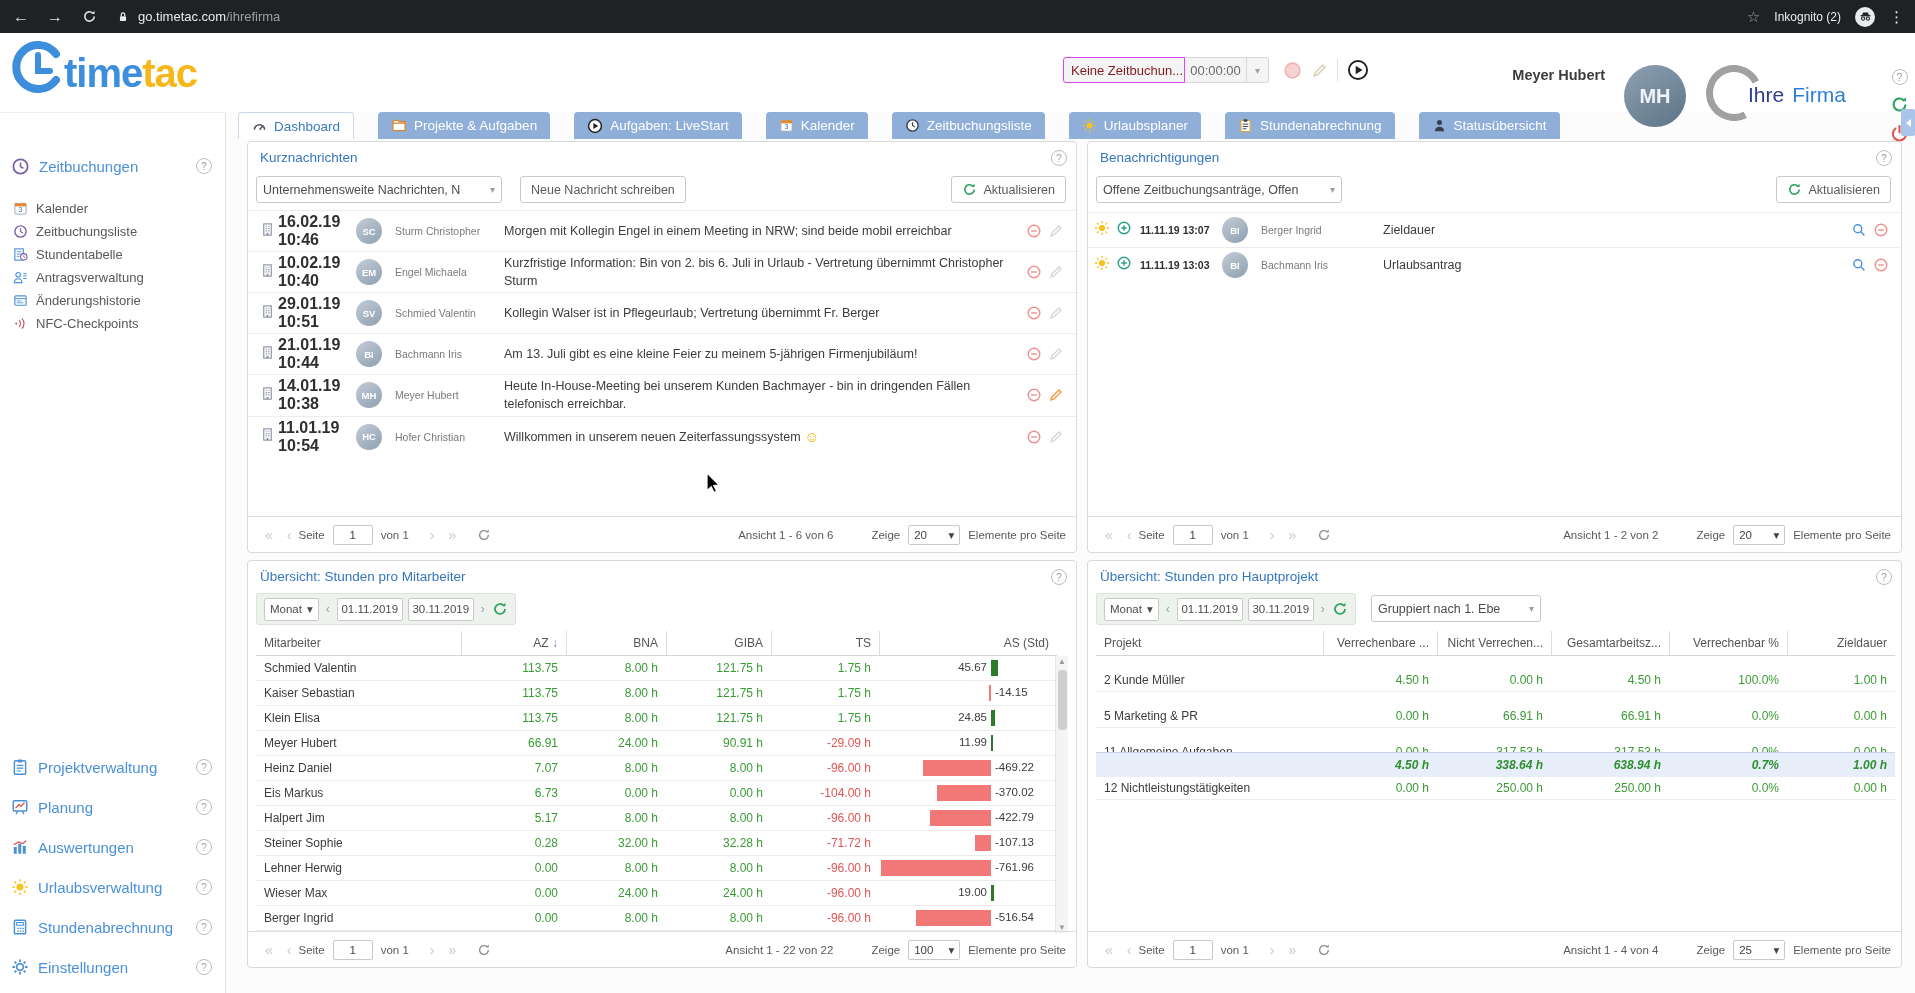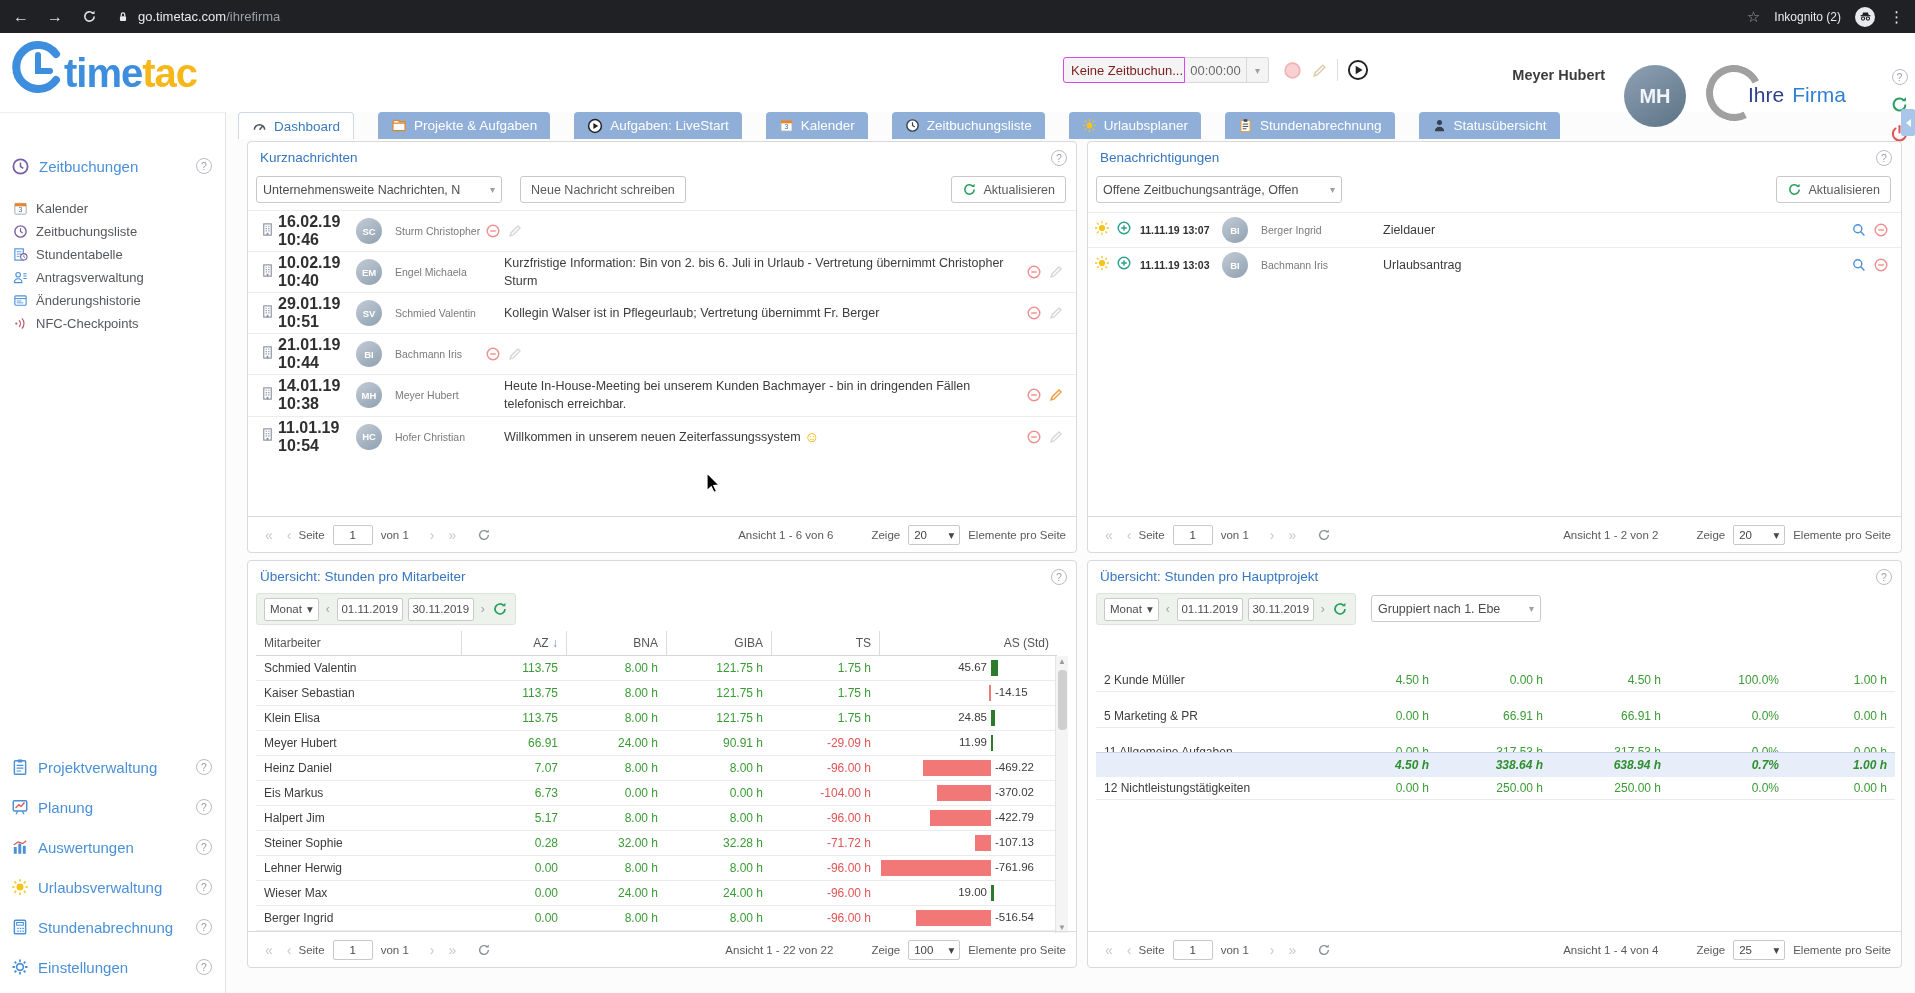--- a/index.html
+++ b/index.html
@@ -408,20 +408,21 @@
           <div style="width:18px;margin-left:12px;flex:0 0 auto;">
             <svg width="15" height="15" viewBox="0 0 16 16">
               <rect x="4" y="2" width="8" height="12" fill="#fff" stroke="#8a90a0" stroke-width="1.2"></rect>
               <path d="M6 4.5h1.3M8.8 4.5h1.3M6 7h1.3M8.8 7h1.3M6 9.5h1.3M8.8 9.5h1.3" stroke="#8a90a0" stroke-width="1.2"></path>
               <rect x="7" y="11.5" width="2" height="2.5" fill="#8a90a0"></rect>
             </svg>
           </div>
           <div class="msg-date">16.02.19 10:46</div>
           <div class="avatar-sm">SC</div>
           <div class="msg-name">Sturm Christopher</div>
+          <div class="msg-text"><span>Morgen mit Kollegin Engel in einem Meeting in NRW; sind beide mobil erreichbar</span> </div>
           <div class="row-icons">
             <svg width="16" height="16" viewBox="0 0 16 16">
               <circle cx="8" cy="8" r="5.8" fill="none" stroke="#ef8f8f" stroke-width="1.4"></circle>
               <path d="M5.2 8h5.6" stroke="#ef8f8f" stroke-width="1.4"></path>
             </svg>
             <svg class="edit-ic" width="16" height="16" viewBox="0 0 16 16">
               <path class="pencil-stroke" d="M3 13l1-3 7-7 2 2-7 7z" fill="none" stroke-width="1.4"></path>
             </svg>
           </div>
         </div>
@@ -476,20 +477,21 @@
           <div style="width:18px;margin-left:12px;flex:0 0 auto;">
             <svg width="15" height="15" viewBox="0 0 16 16">
               <rect x="4" y="2" width="8" height="12" fill="#fff" stroke="#8a90a0" stroke-width="1.2"></rect>
               <path d="M6 4.5h1.3M8.8 4.5h1.3M6 7h1.3M8.8 7h1.3M6 9.5h1.3M8.8 9.5h1.3" stroke="#8a90a0" stroke-width="1.2"></path>
               <rect x="7" y="11.5" width="2" height="2.5" fill="#8a90a0"></rect>
             </svg>
           </div>
           <div class="msg-date">21.01.19 10:44</div>
           <div class="avatar-sm">BI</div>
           <div class="msg-name">Bachmann Iris</div>
+          <div class="msg-text"><span>Am 13. Juli gibt es eine kleine Feier zu meinem 5-jährigen Firmenjubiläum!</span> </div>
           <div class="row-icons">
             <svg width="16" height="16" viewBox="0 0 16 16">
               <circle cx="8" cy="8" r="5.8" fill="none" stroke="#ef8f8f" stroke-width="1.4"></circle>
               <path d="M5.2 8h5.6" stroke="#ef8f8f" stroke-width="1.4"></path>
             </svg>
             <svg class="edit-ic" width="16" height="16" viewBox="0 0 16 16">
               <path class="pencil-stroke" d="M3 13l1-3 7-7 2 2-7 7z" fill="none" stroke-width="1.4"></path>
             </svg>
           </div>
         </div>
@@ -875,20 +877,28 @@
       <svg width="16" height="16" viewBox="0 0 16 16">
           <path d="M13 8a5 5 0 1 1-1.5-3.6" fill="none" stroke="#2aa05f" stroke-width="1.7"></path>
           <path d="M13.4 1.8v3.4H10z" fill="#2aa05f"></path>
         </svg>
     </div>
     <div class="select-box" style="position:absolute;left:283px;top:34px;width:170px;height:27px;">
       <span class="txt">Gruppiert nach 1. Ebe</span>
         <span class="chev">▾</span>
     </div>
 
+    <div class="tbl-head" style="top:70px;width:799px;">
+      <div class="th" style="width:227px">Projekt</div>
+      <div class="th" style="width:114px">Verrechenbare ...</div>
+      <div class="th" style="width:114px">Nicht Verrechen...</div>
+      <div class="th" style="width:118px">Gesamtarbeitsz...</div>
+      <div class="th" style="width:118px">Verrechenbar %</div>
+      <div class="th" style="width:108px">Zieldauer</div>
+    </div>
 
     <div class="tbl-body" style="top:95px;width:799px;">
 
         <div class="trow prj-row">
           <div class="td name" style="width:227px">2 Kunde Müller</div>
           <div class="td g" style="width:114px">4.50 h</div>
           <div class="td g" style="width:114px">0.00 h</div>
           <div class="td g" style="width:118px">4.50 h</div>
           <div class="td g" style="width:118px">100.0%</div>
           <div class="td g" style="width:108px">1.00 h</div>

